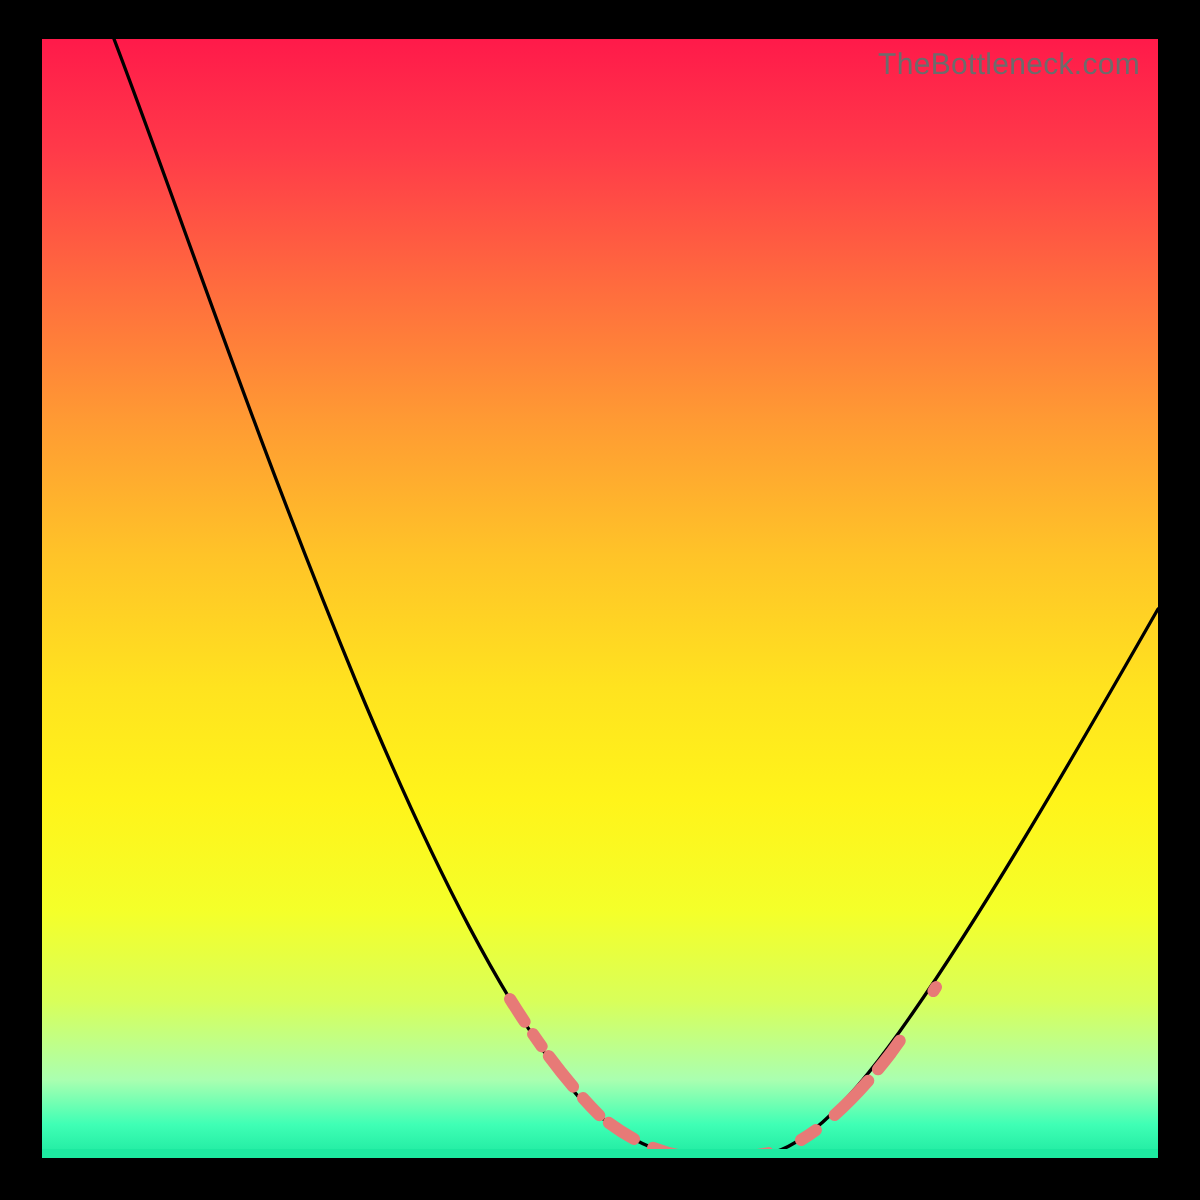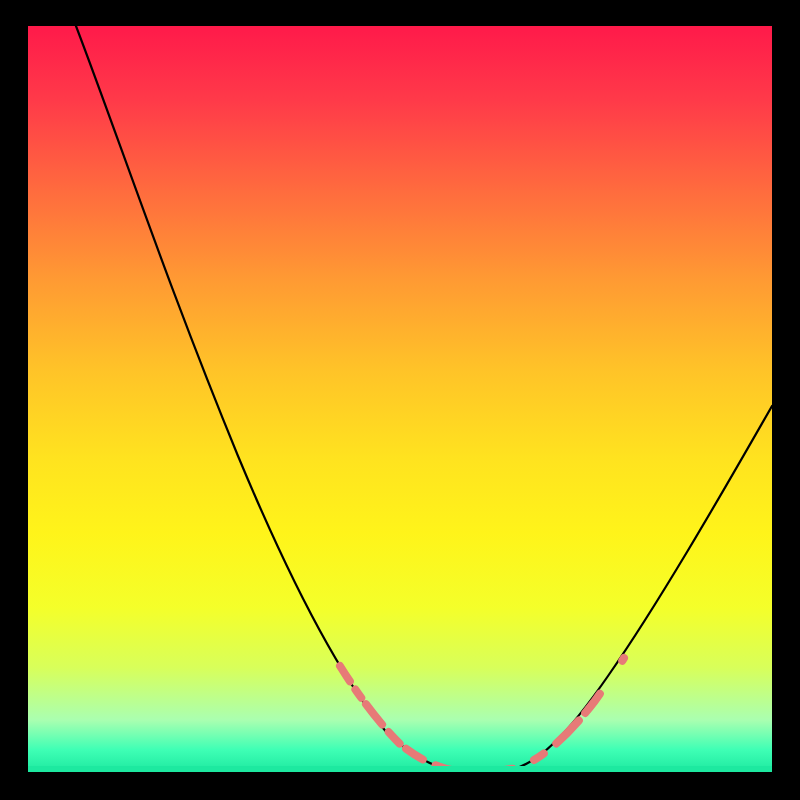--- a/index.html
+++ b/index.html
@@ -68,20 +68,21 @@
     stroke: #e77a77;
     stroke-width: 8;
     stroke-linecap: round;
   }
 </style>
 </head>
 <body>
 
 <div class="frame">
 
+  <span class="watermark">TheBottleneck.com</span>
 
   <svg class="curve" viewBox="0 0 744 746" preserveAspectRatio="none">
 
     <path class="curve-path" d="M 48 0
              C 90 110, 140 260, 210 430
              C 260 550, 310 650, 360 708
              C 395 740, 420 746, 446 746"></path>
 
     <path class="curve-path" d="M 446 746
              C 458 746, 470 746, 482 744"></path>

